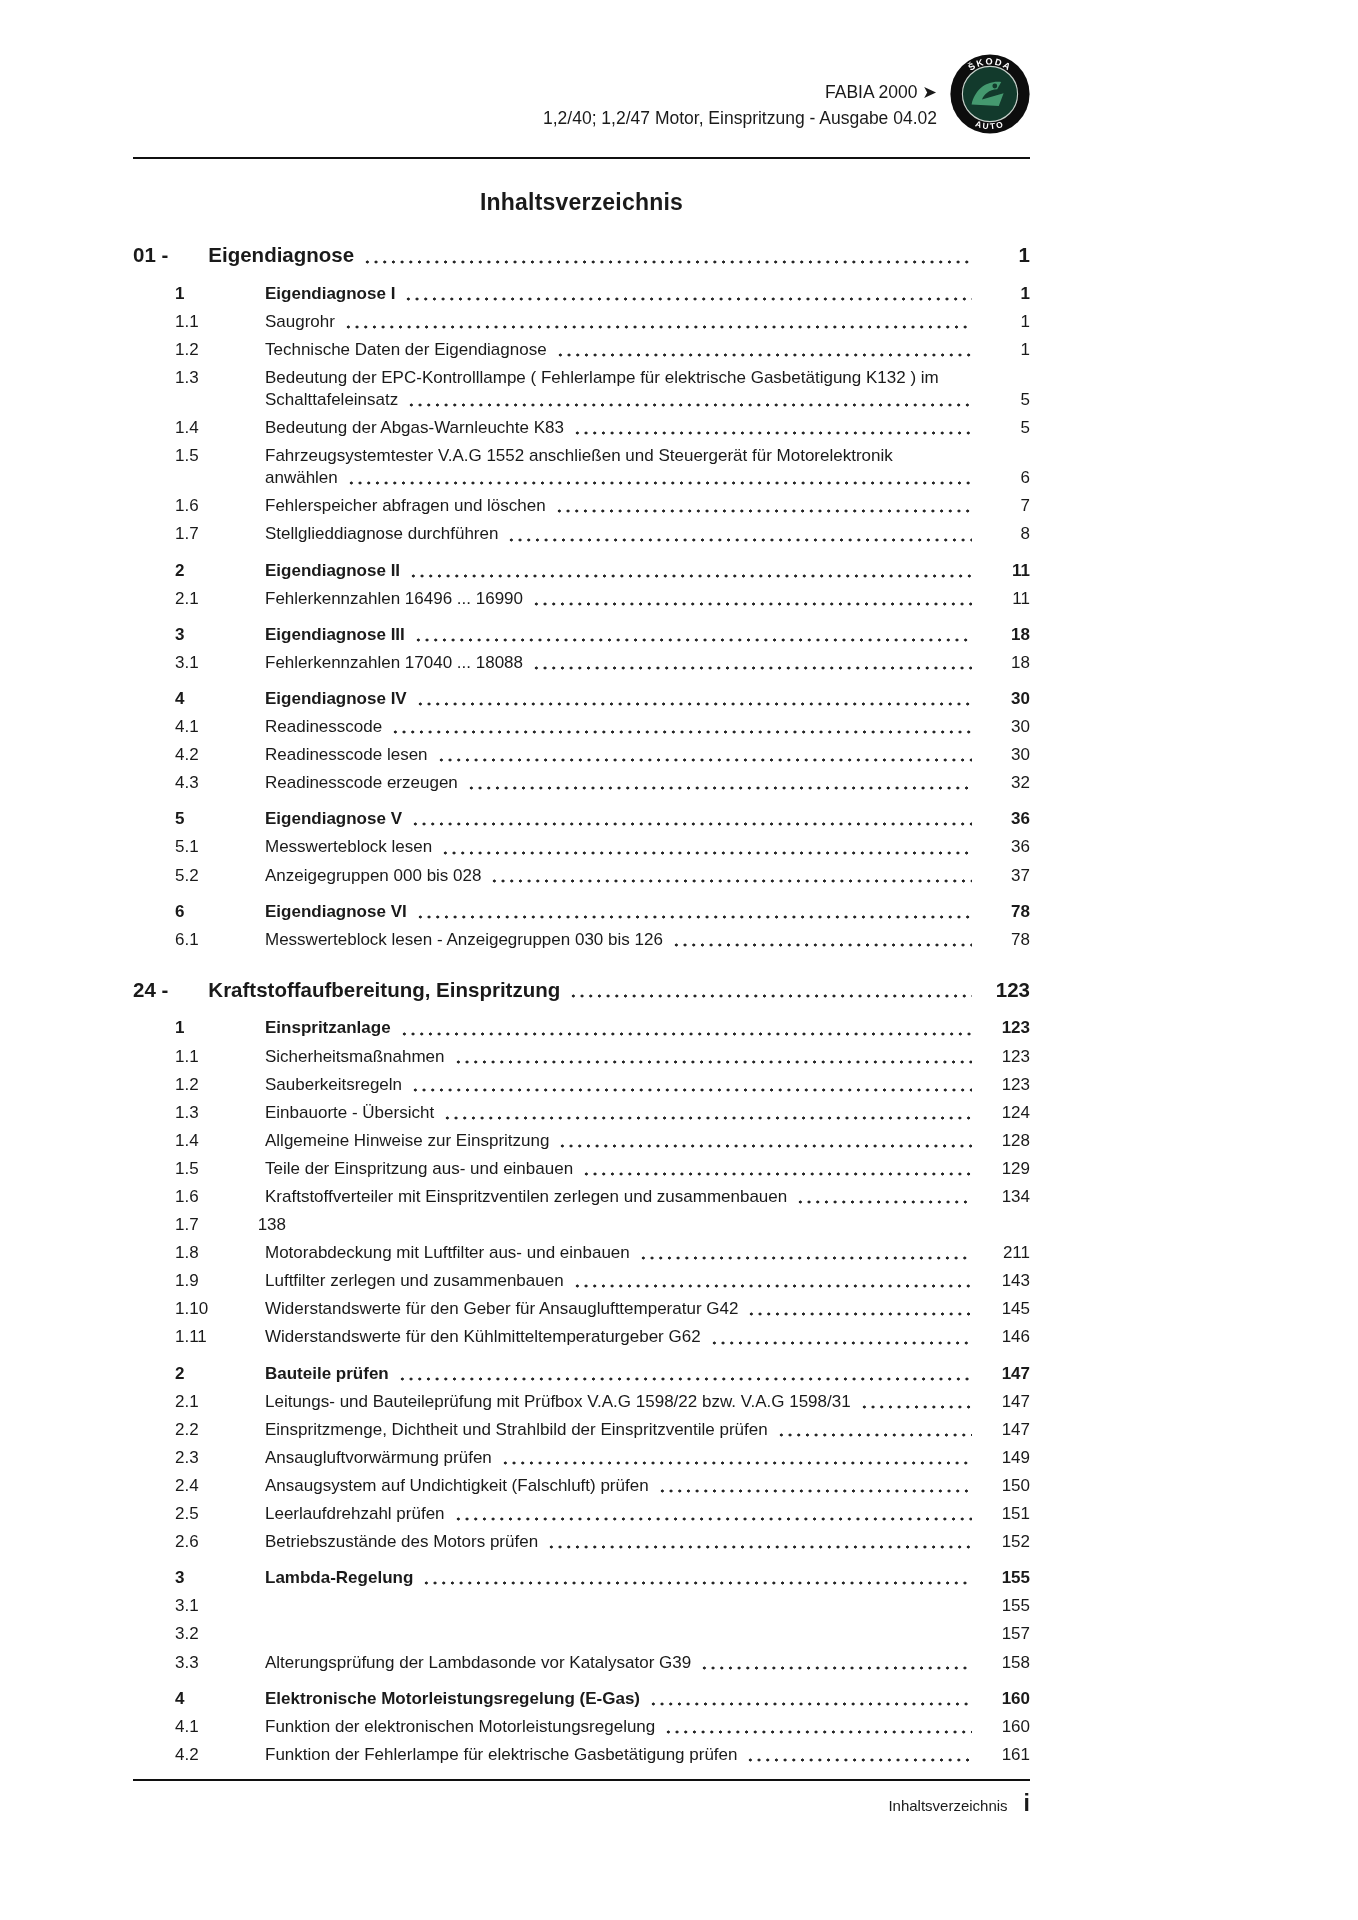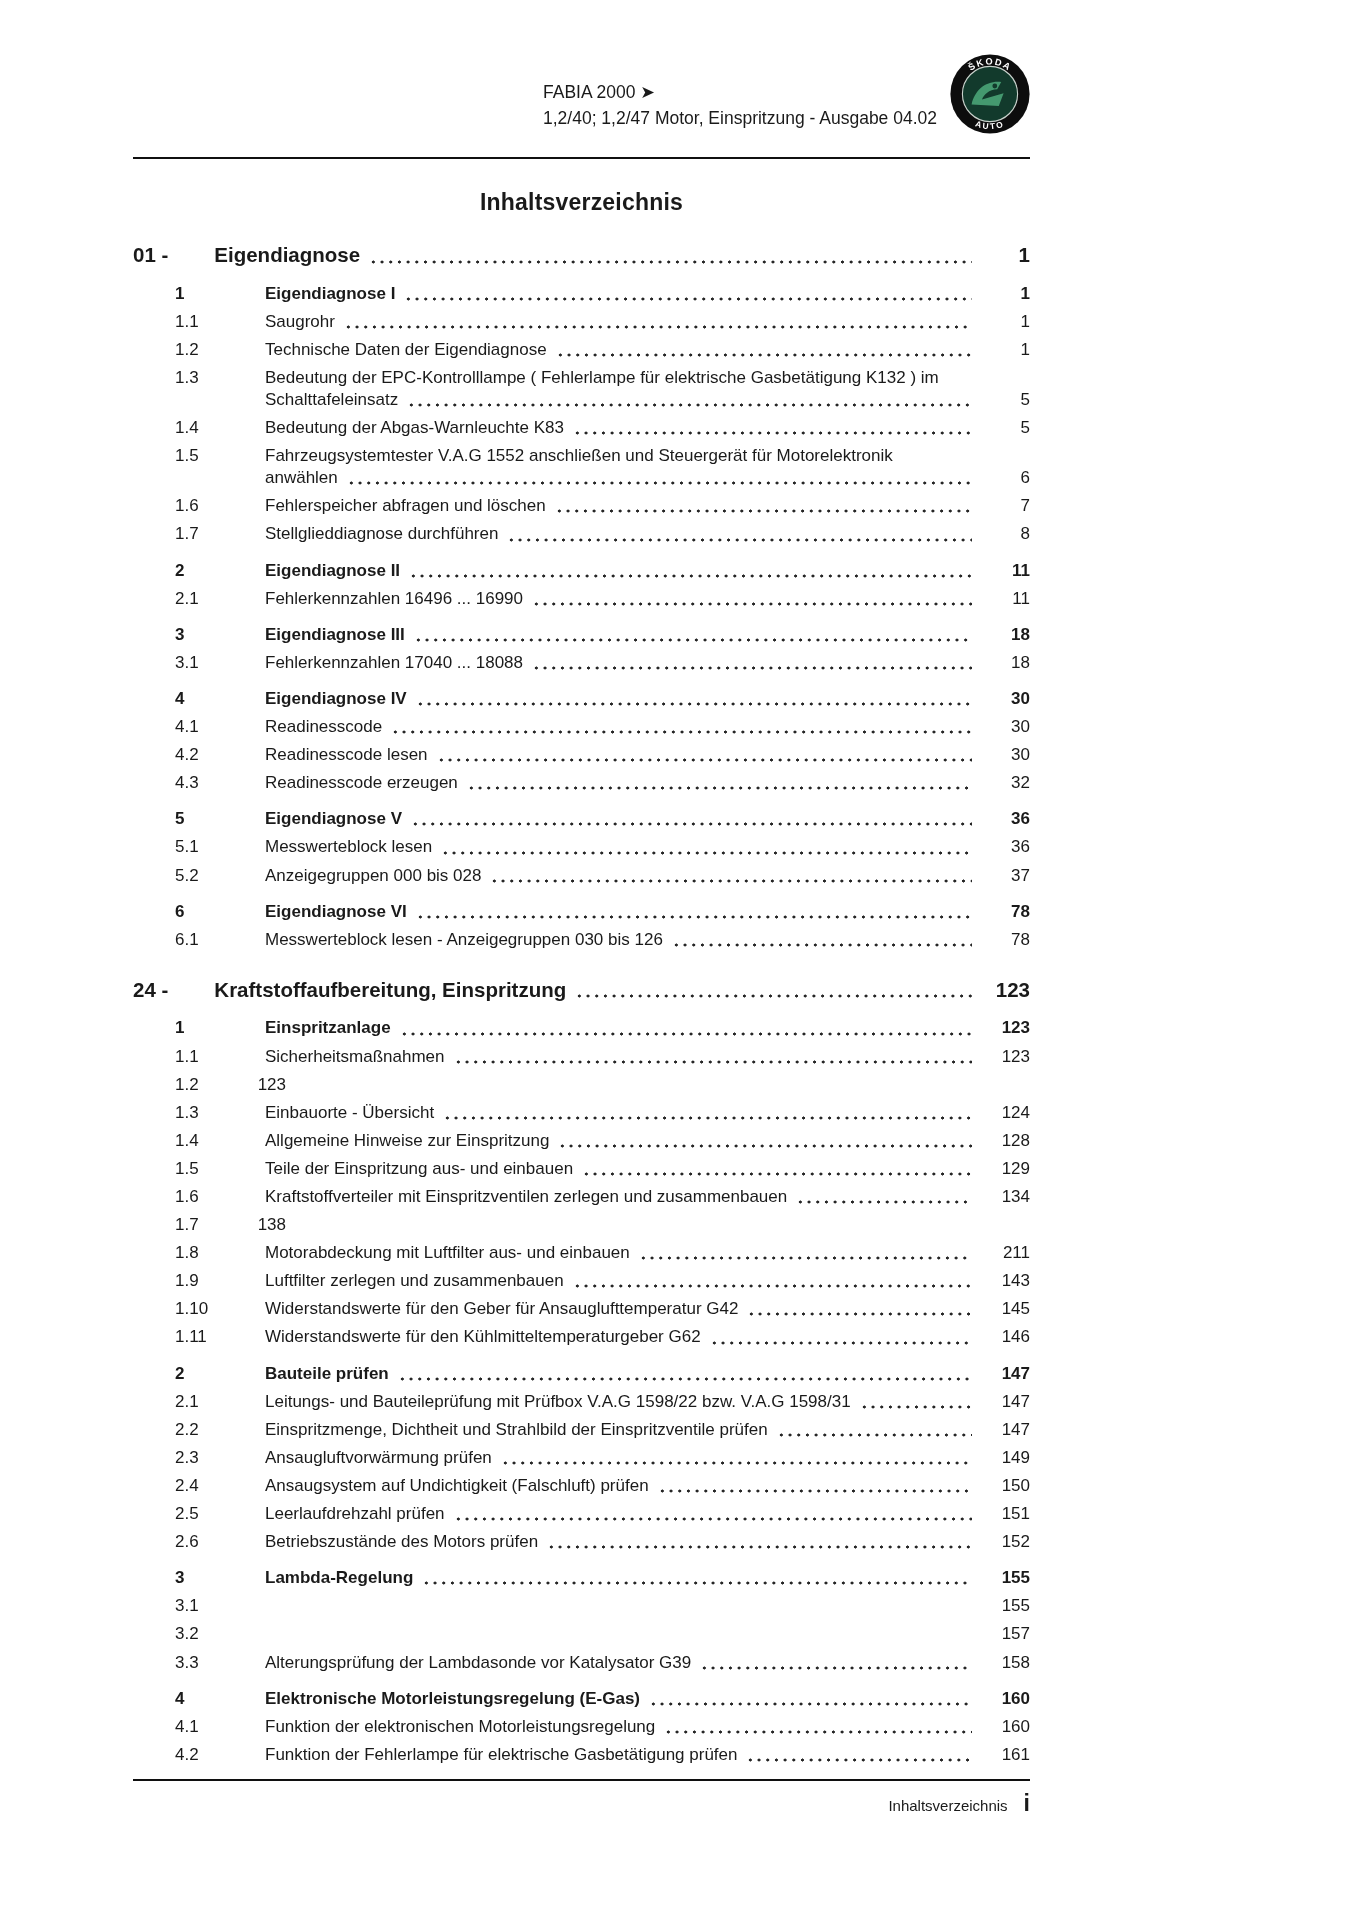--- a/index.html
+++ b/index.html
@@ -13,21 +13,21 @@
     overflow:hidden;
   }
   .content { padding:0 328px 0 133px; }
 
   
   .header-row {
     display:flex; justify-content:flex-end; align-items:flex-end;
     gap:13px; padding-top:54px;
   }
   .header-text {
-    text-align:left; font-size:17.5px; line-height:1.5; padding-bottom:3px;
+    text-align:right; font-size:17.5px; line-height:1.5; padding-bottom:3px;
     white-space:nowrap;
   }
   .logo { width:80px; height:80px; flex:0 0 auto; }
   .rule { border-top:2.2px solid #101010; margin-top:23px; }
 
   
   .page-title {
     text-align:center; font-size:23px; font-weight:bold;
     margin-top:30px; letter-spacing:0.2px;
   }
@@ -45,21 +45,21 @@
     background-image:radial-gradient(circle, #262626 1.35px, rgba(0,0,0,0) 1.75px);
     background-size:8.7px 4px;
     background-repeat:repeat-x;
     background-position:left calc(100% - 4px);
   }
   .toc-row .pagecol { flex:0 0 46px; text-align:right; align-self:flex-end; }
 
   .toc-row.sub     { padding-left:42px; margin-top:6px; }
   .toc-row.section { padding-left:42px; margin-top:14px; font-weight:bold; }
   .toc-row.chapter { margin-top:26px; font-size:20.5px; font-weight:bold; }
-  .toc-row.chapter .num { flex:0 0 auto; margin-right:21px; }
+  .toc-row.chapter .num { flex:0 0 auto; margin-right:15px; }
   .toc-row.chapter .leader { background-position:left calc(100% - 5px); }
 
   
   .footer {
     position:absolute; left:133px; right:328px; top:1779px;
     border-top:2.2px solid #101010;
   }
   .footer-inner {
     display:flex; justify-content:flex-end; align-items:baseline;
     gap:16px; padding-top:9px;
@@ -347,20 +347,26 @@
           <div class="mid">
             <div class="line">
               <span class="t">Sicherheitsmaßnahmen</span>
               <span class="leader"></span>
             </div>
           </div>
           <span class="pagecol">123</span>
         </div>
         <div class="toc-row sub">
           <span class="num">1.2</span>
+          <div class="mid">
+            <div class="line">
+              <span class="t">Sauberkeitsregeln</span>
+              <span class="leader"></span>
+            </div>
+          </div>
           <span class="pagecol">123</span>
         </div>
         <div class="toc-row sub">
           <span class="num">1.3</span>
           <div class="mid">
             <div class="line">
               <span class="t">Einbauorte - Übersicht</span>
               <span class="leader"></span>
             </div>
           </div>

